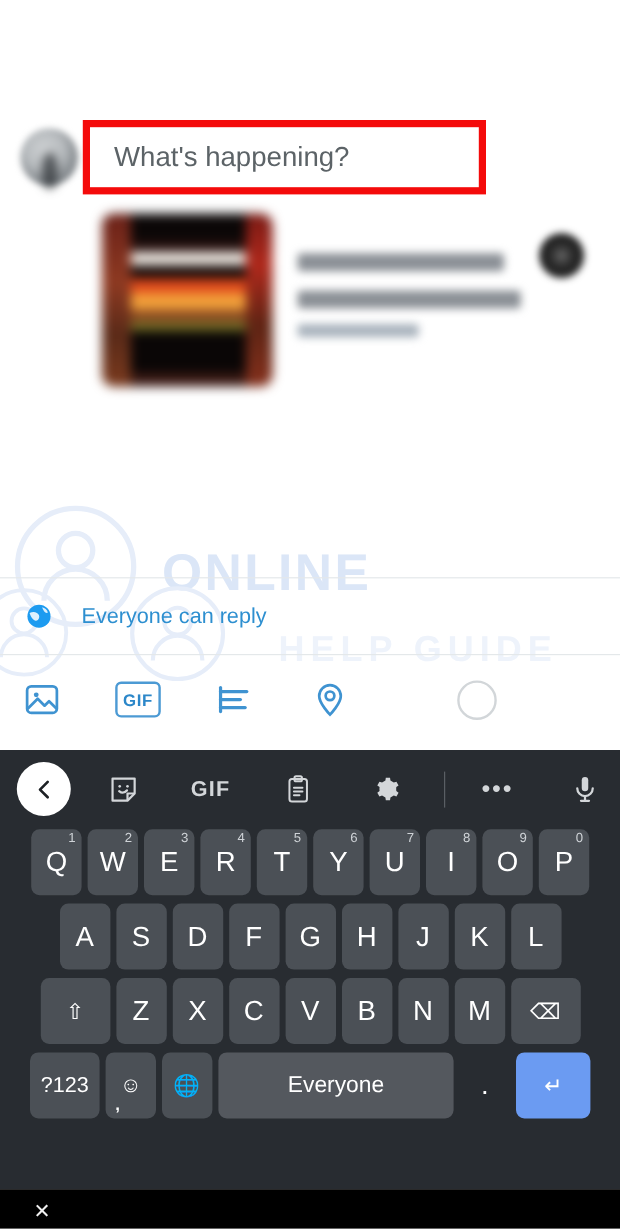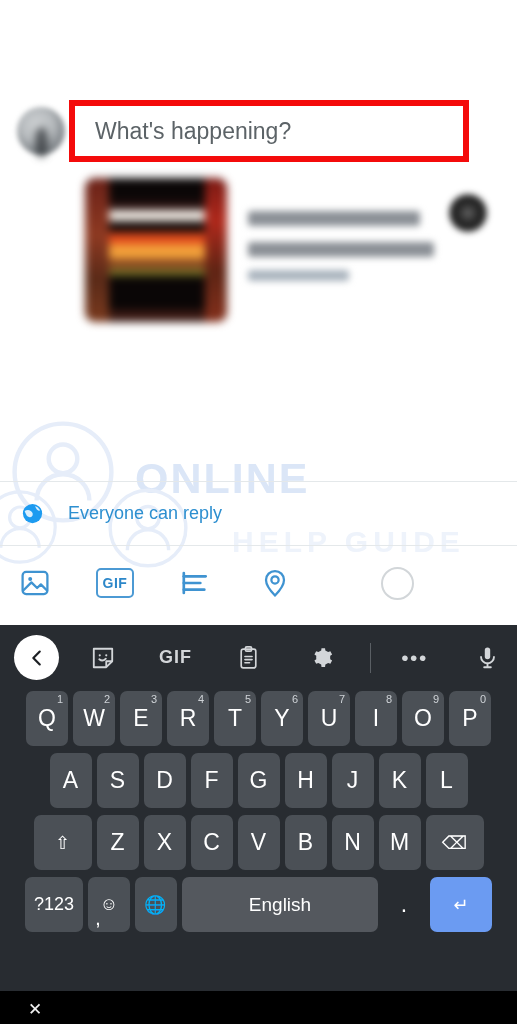--- a/index.html
+++ b/index.html
@@ -52,21 +52,21 @@
     filter: blur(2.6px);
     z-index: 2;
   }
   .avatar::after {
     content:""; position:absolute; left:38%; top:42%;
     width: 26%; height: 62%; border-radius: 50% 50% 40% 40%;
     background: rgba(40,44,48,.72); filter: blur(3px);
   }
   .compose-box {
     position: absolute; left: 69px; top: 100px;
-    width: 400px; height: 62px;
+    width: 336px; height: 62px;
     border: 6px solid #f40b0b; background: #fff; z-index: 2;
   }
   .compose-placeholder {
     position: absolute; left: 20px; top: 50%; transform: translateY(-50%);
     font-size: 23px; color: #5c6367; white-space: nowrap;
   }
 
   
   .link-card {
     position: absolute; left: 85px; top: 178px;
@@ -400,21 +400,21 @@
           <span>?123</span>
         </div>
         <div class="key small">
           <span>☺</span>
           <span class="sup" style="inset: auto auto 4px 8px; font-size: 14px; font-weight: bold; color: rgb(255, 255, 255);">,</span>
         </div>
         <div class="key small">
           <span>🌐</span>
         </div>
         <div class="key space">
-          <span>English</span>
+          <span>Everyone</span>
         </div>
         <div class="key flat">
           <span>.</span>
         </div>
         <div class="key enter small">
           <span>↵</span>
         </div>
       </div>
   </div>
 

